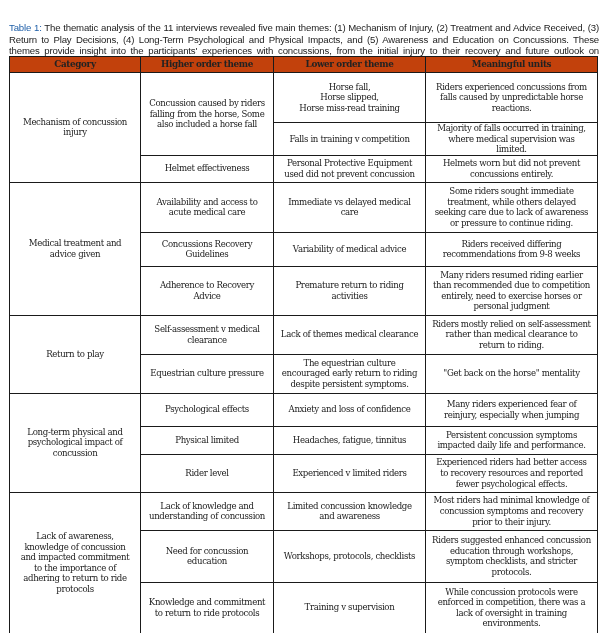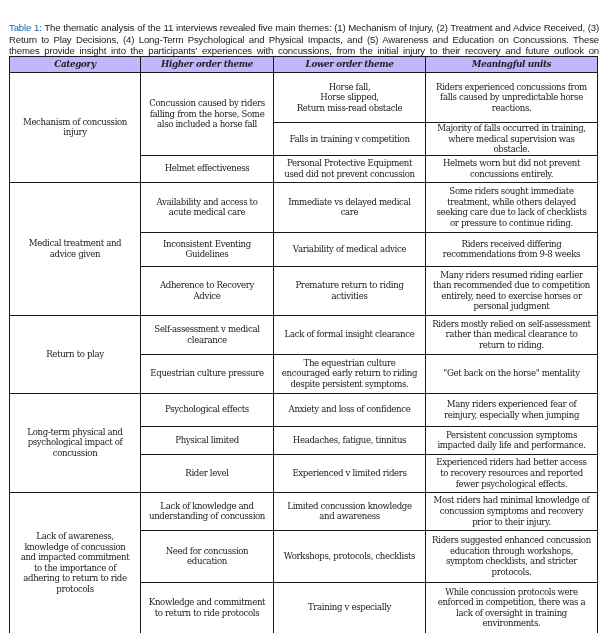--- a/index.html
+++ b/index.html
@@ -19,21 +19,21 @@
     font-family: "DejaVu Serif", serif; font-size: 8.6px; line-height: 10.6px;
     color: #222;
     letter-spacing: -0.35px;
   }
   table.themes th, table.themes td {
     border: 1.5px solid #1a1a1a;
     text-align: center; vertical-align: middle;
     padding: 0 6px; overflow: hidden;
   }
   table.themes th {
-    background: #c4b5fd; font-weight: bold; height: 15px; font-size: 8.8px; font-style: italic;
+    background: #c2410c; font-weight: bold; height: 15px; font-size: 8.8px;
   }
   td.cat { vertical-align: middle; }
 </style>
 </head>
 <body>
 
 <div class="caption"><span class="lbl">Table 1:</span><span> The thematic analysis of the 11 interviews revealed five main themes: (1) Mechanism of Injury, (2) Treatment and Advice Received, (3) Return to Play Decisions, (4) Long-Term Psychological and Physical Impacts, and (5) Awareness and Education on Concussions. These themes provide insight into the participants' experiences with concussions, from the initial injury to their recovery and future outlook on managing concussion injuries in Eventing.</span></div>
 
 <table class="themes">
   <colgroup>
@@ -50,54 +50,54 @@
       <th>Meaningful units</th>
     </tr>
   </thead>
   <tbody>
 
     <tr style="height:50px">
       <td class="cat" rowspan="3">Mechanism of concussion injury</td>
       <td rowspan="2">Concussion caused by riders falling from the horse, Some also included a horse fall</td>
       <td style="white-space:pre-line">Horse fall,
 Horse slipped,
-Return miss-read obstacle</td>
+Horse miss-read training</td>
       <td>Riders experienced concussions from falls caused by unpredictable horse reactions.</td>
     </tr>
     <tr style="height:26px">
       <td>Falls in training v competition</td>
-      <td>Majority of falls occurred in training, where medical supervision was obstacle.</td>
+      <td>Majority of falls occurred in training, where medical supervision was limited.</td>
     </tr>
     <tr style="height:27px">
       <td>Helmet effectiveness</td>
       <td>Personal Protective Equipment used did not prevent concussion</td>
       <td>Helmets worn but did not prevent concussions entirely.</td>
     </tr>
 
     <tr style="height:50px">
       <td class="cat" rowspan="3">Medical treatment and advice given</td>
       <td>Availability and access to acute medical care</td>
       <td>Immediate vs delayed medical care</td>
-      <td>Some riders sought immediate treatment, while others delayed seeking care due to lack of checklists or pressure to continue riding.</td>
+      <td>Some riders sought immediate treatment, while others delayed seeking care due to lack of awareness or pressure to continue riding.</td>
     </tr>
     <tr style="height:34px">
-      <td>Inconsistent Eventing Guidelines</td>
+      <td>Concussions Recovery Guidelines</td>
       <td>Variability of medical advice</td>
       <td>Riders received differing recommendations from 9-8 weeks</td>
     </tr>
     <tr style="height:49px">
       <td>Adherence to Recovery Advice</td>
       <td>Premature return to riding activities</td>
       <td>Many riders resumed riding earlier than recommended due to competition entirely, need to exercise horses or personal judgment</td>
     </tr>
 
     <tr style="height:39px">
       <td class="cat" rowspan="2">Return to play</td>
       <td>Self-assessment v medical clearance</td>
-      <td>Lack of formal insight clearance</td>
+      <td>Lack of themes medical clearance</td>
       <td>Riders mostly relied on self-assessment rather than medical clearance to return to riding.</td>
     </tr>
     <tr style="height:39px">
       <td>Equestrian culture pressure</td>
       <td>The equestrian culture encouraged early return to riding despite persistent symptoms.</td>
       <td>"Get back on the horse" mentality</td>
     </tr>
 
     <tr style="height:33px">
       <td class="cat" rowspan="3">Long-term physical and psychological impact of concussion</td>
@@ -122,17 +122,17 @@
       <td>Limited concussion knowledge and awareness</td>
       <td>Most riders had minimal knowledge of concussion symptoms and recovery prior to their injury.</td>
     </tr>
     <tr style="height:52px">
       <td>Need for concussion education</td>
       <td>Workshops, protocols, checklists</td>
       <td>Riders suggested enhanced concussion education through workshops, symptom checklists, and stricter protocols.</td>
     </tr>
     <tr style="height:51px">
       <td>Knowledge and commitment to return to ride protocols</td>
-      <td>Training v especially</td>
+      <td>Training v supervision</td>
       <td>While concussion protocols were enforced in competition, there was a lack of oversight in training environments.</td>
     </tr>
   </tbody>
 </table>
 
 </body></html>

